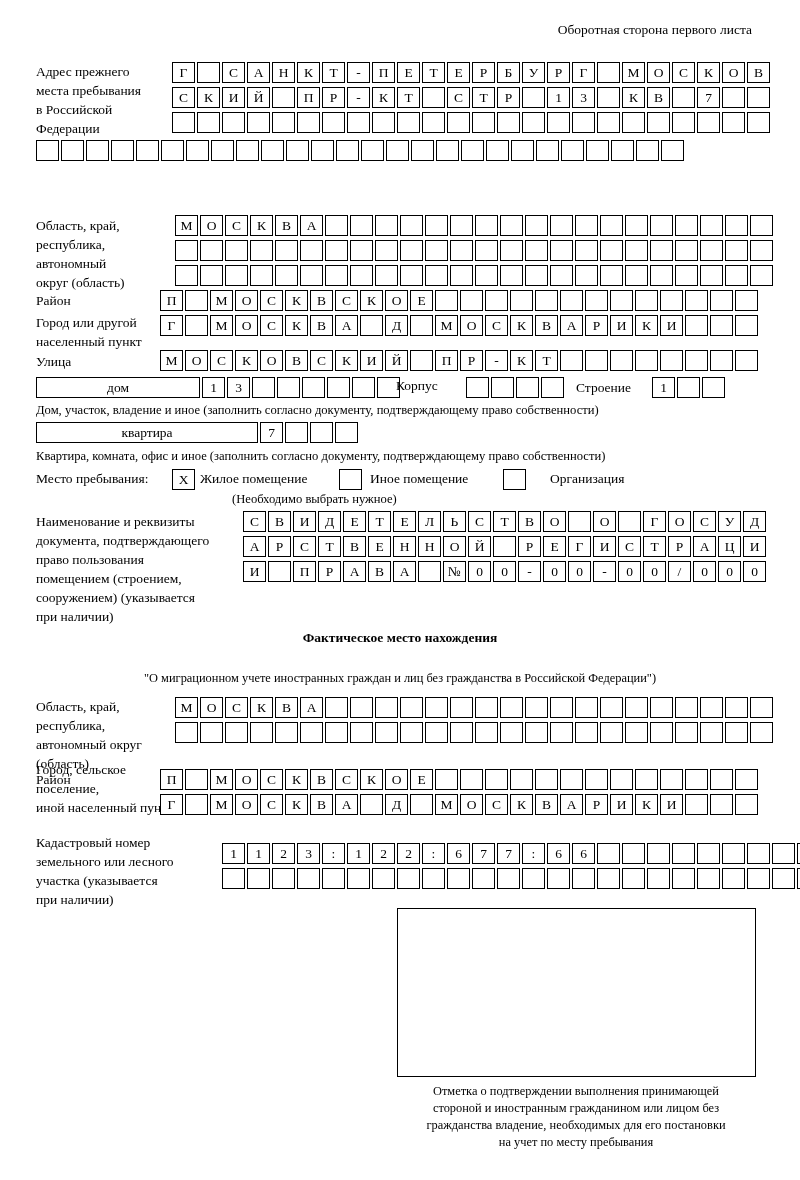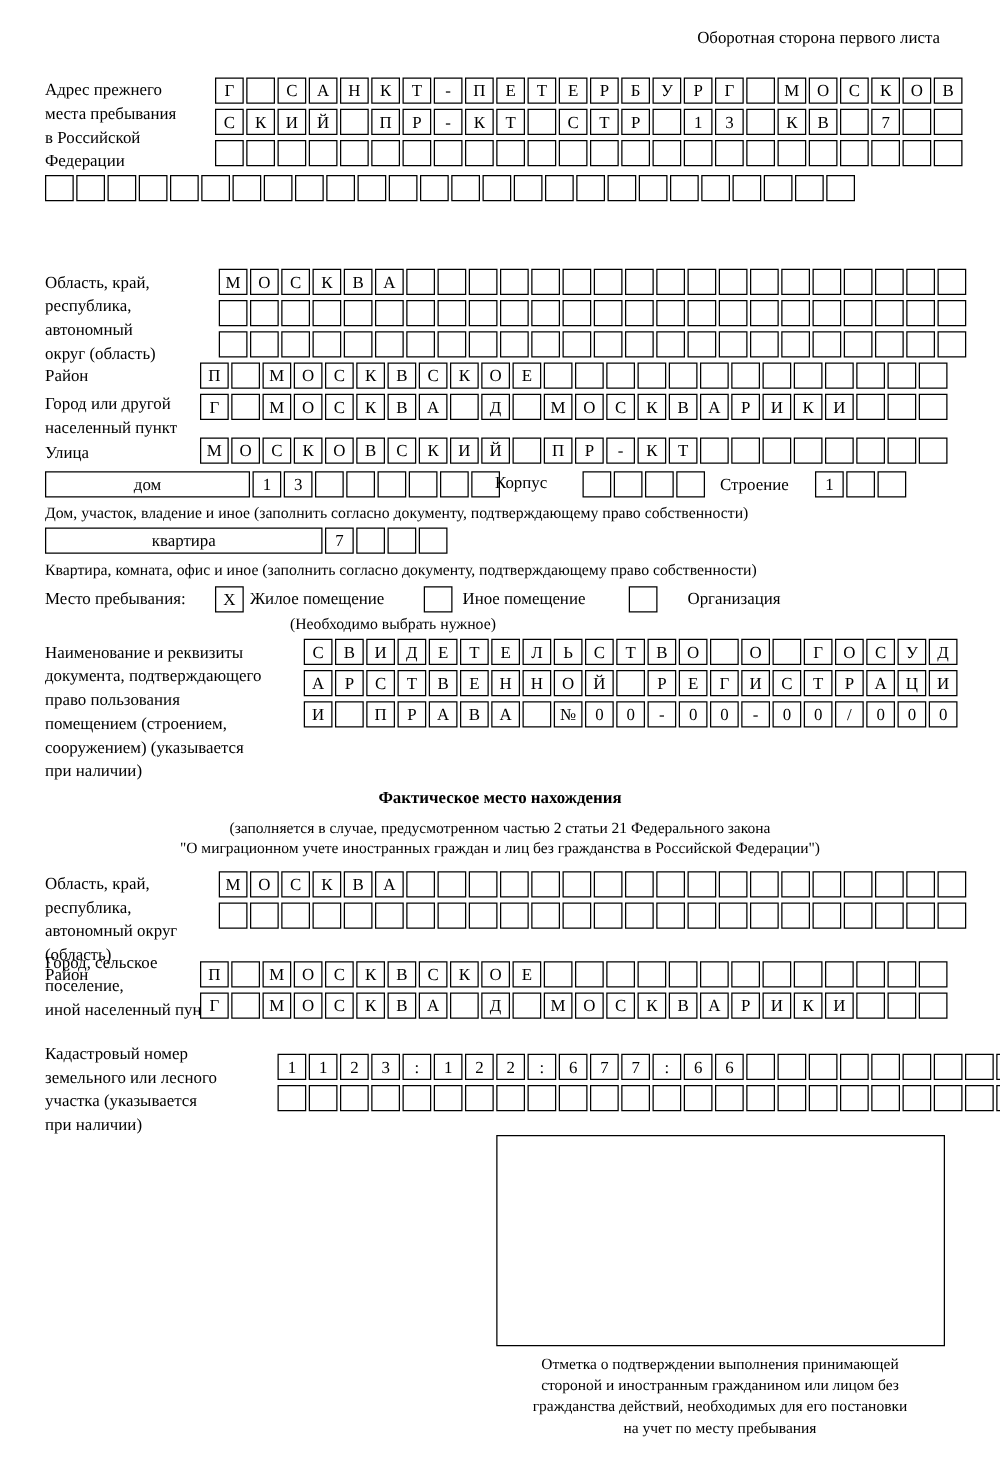--- a/index.html
+++ b/index.html
@@ -527,21 +527,20 @@
         <div class="cell">0</div>
         <div class="cell">0</div>
         <div class="cell">/</div>
         <div class="cell">0</div>
         <div class="cell">0</div>
         <div class="cell">0</div>
       </div>
     </div>
 
   <div class="abs section-title" style="left:0; top:630px;">Фактическое место нахождения</div>
-  <div class="abs center-note" style="left:36px; top:654px; width:728px;">(заполняется в случае, предусмотренном частью 2 статьи 21 Федерального закона</div>
   <div class="abs center-note" style="left:36px; top:670px; width:728px;">"О миграционном учете иностранных граждан и лиц без гражданства в Российской Федерации")</div>
 
   <div class="abs lbl" style="left:36px; top:697px; width:145px;">Область, край,
 республика,
 автономный округ
 (область)</div>
   <div class="abs" id="al-region-0" style="left:175px; top:697px;">
       <div class="row">
         <div class="cell">М</div>
         <div class="cell">О</div>
@@ -716,16 +715,16 @@
         <div class="cell"></div>
         <div class="cell"></div>
         <div class="cell"></div>
         <div class="cell"></div>
       </div>
     </div>
 
   <div class="abs bigbox" style="left:397px; top:908px; width:359px; height:169px;"></div>
   <div class="abs footnote" style="left:380px; top:1083px; width:392px;">Отметка о подтверждении выполнения принимающей</div>
   <div class="abs footnote" style="left:380px; top:1100px; width:392px;">стороной и иностранным гражданином или лицом без</div>
-  <div class="abs footnote" style="left:380px; top:1117px; width:392px;">гражданства действий, необходимых для его постановки</div>
+  <div class="abs footnote" style="left:380px; top:1117px; width:392px;">гражданства владение, необходимых для его постановки</div>
   <div class="abs footnote" style="left:380px; top:1134px; width:392px;">на учет по месту пребывания</div>
 
 </div>
 
 </body></html>

